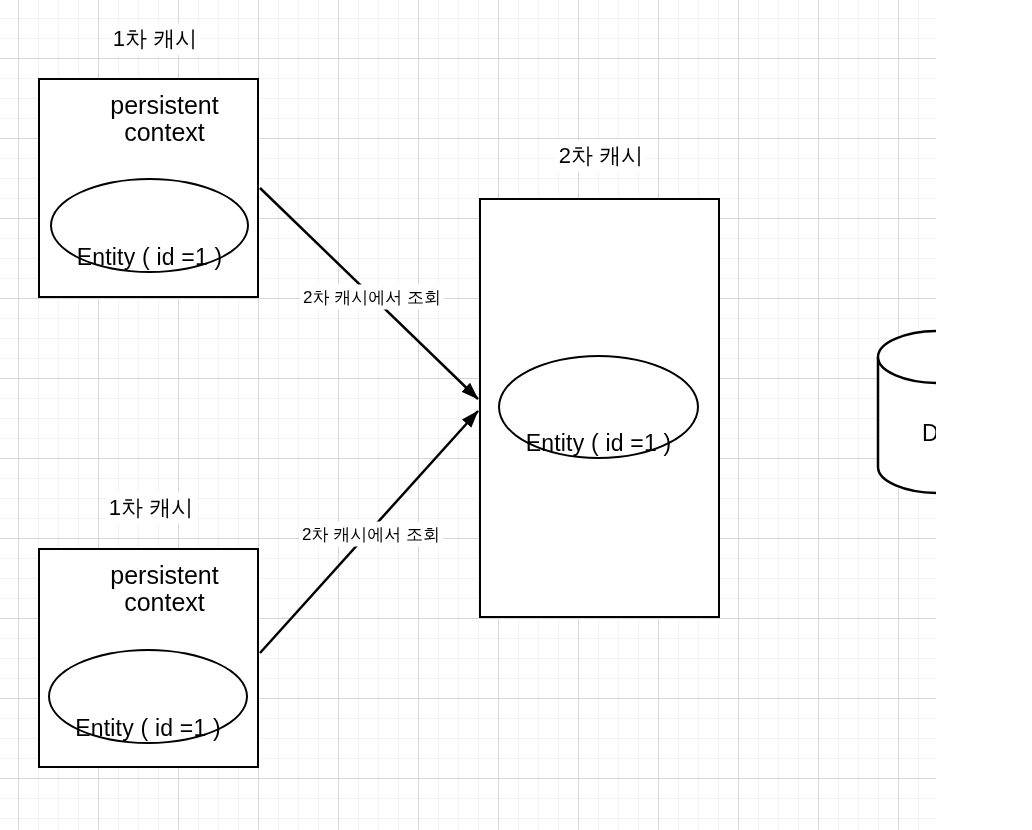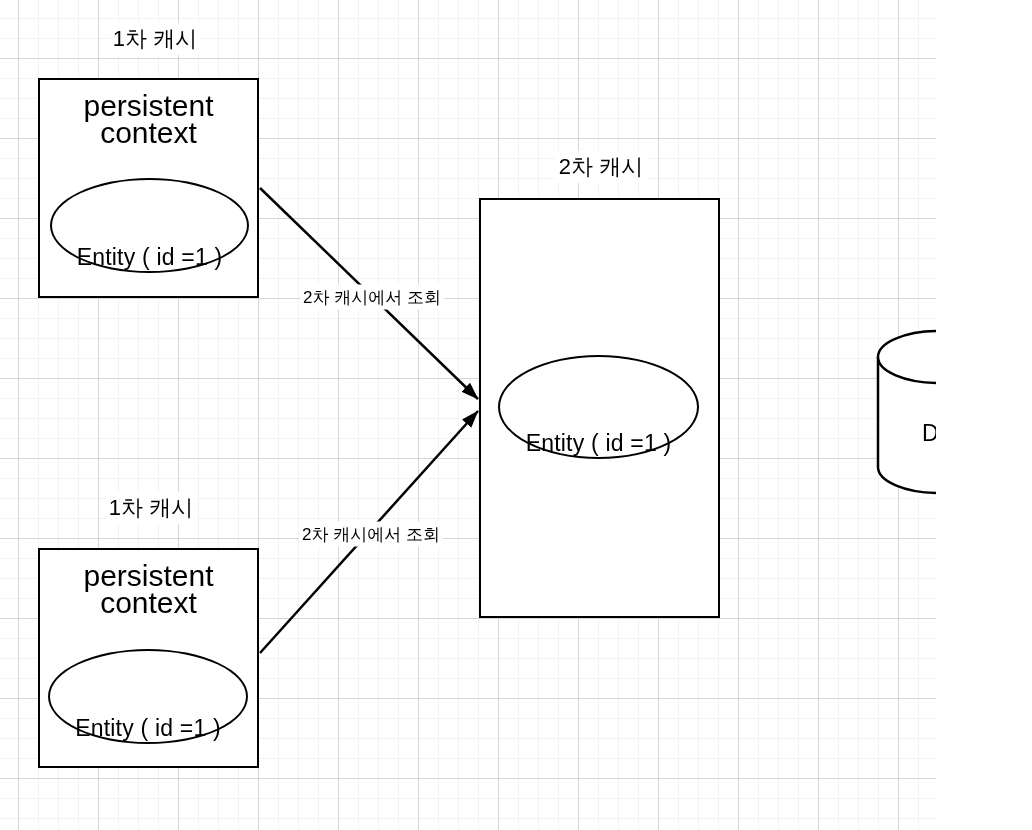--- a/index.html
+++ b/index.html
@@ -36,23 +36,24 @@
     background: #fff;
     display: flex;
     align-items: flex-end;
     justify-content: center;
     font-size: 23px;
     letter-spacing: 0.2px;
   }
   .box-text {
     position: absolute;
     text-align: center;
-    font-size: 30px;
+    font-size: 25px;
     line-height: 27px;
     white-space: pre-line;
+    padding-left: 16px;
   }
   .center-label {
     position: absolute;
     transform: translate(-50%, -50%);
     white-space: nowrap;
     font-size: 17px;
     background: #fff;
     padding: 1px 3px;
   }
   .shape-title { font-size: 22px; }
@@ -83,21 +84,21 @@
 
   <div class="box" style="left:38px; top:548px; width:221px; height:220px;"></div>
 
   <div class="box-text" style="left:38px; top:562px; width:221px;">persistent
 context</div>
 
   <div class="ellipse" style="left:48px; top:649px; width:200px; height:95px;">
     <span>Entity ( id =1 )</span>
   </div>
 
-  <div class="center-label shape-title" style="left:601px; top:167px;">2차 캐시</div>
+  <div class="center-label shape-title" style="left:601px; top:156px;">2차 캐시</div>
 
   <div class="box" style="left:479px; top:198px; width:241px; height:420px;"></div>
 
   <div class="ellipse" style="left:498px; top:355px; width:201px; height:104px;">
     <span>Entity ( id =1 )</span>
   </div>
 
   <svg class="overlay" width="1032" height="830" viewBox="0 0 1032 830">
     <defs>
       <marker id="arrowhead" viewBox="0 0 18 14" refX="17" refY="7" markerWidth="18" markerHeight="14" markerUnits="userSpaceOnUse" orient="auto">

